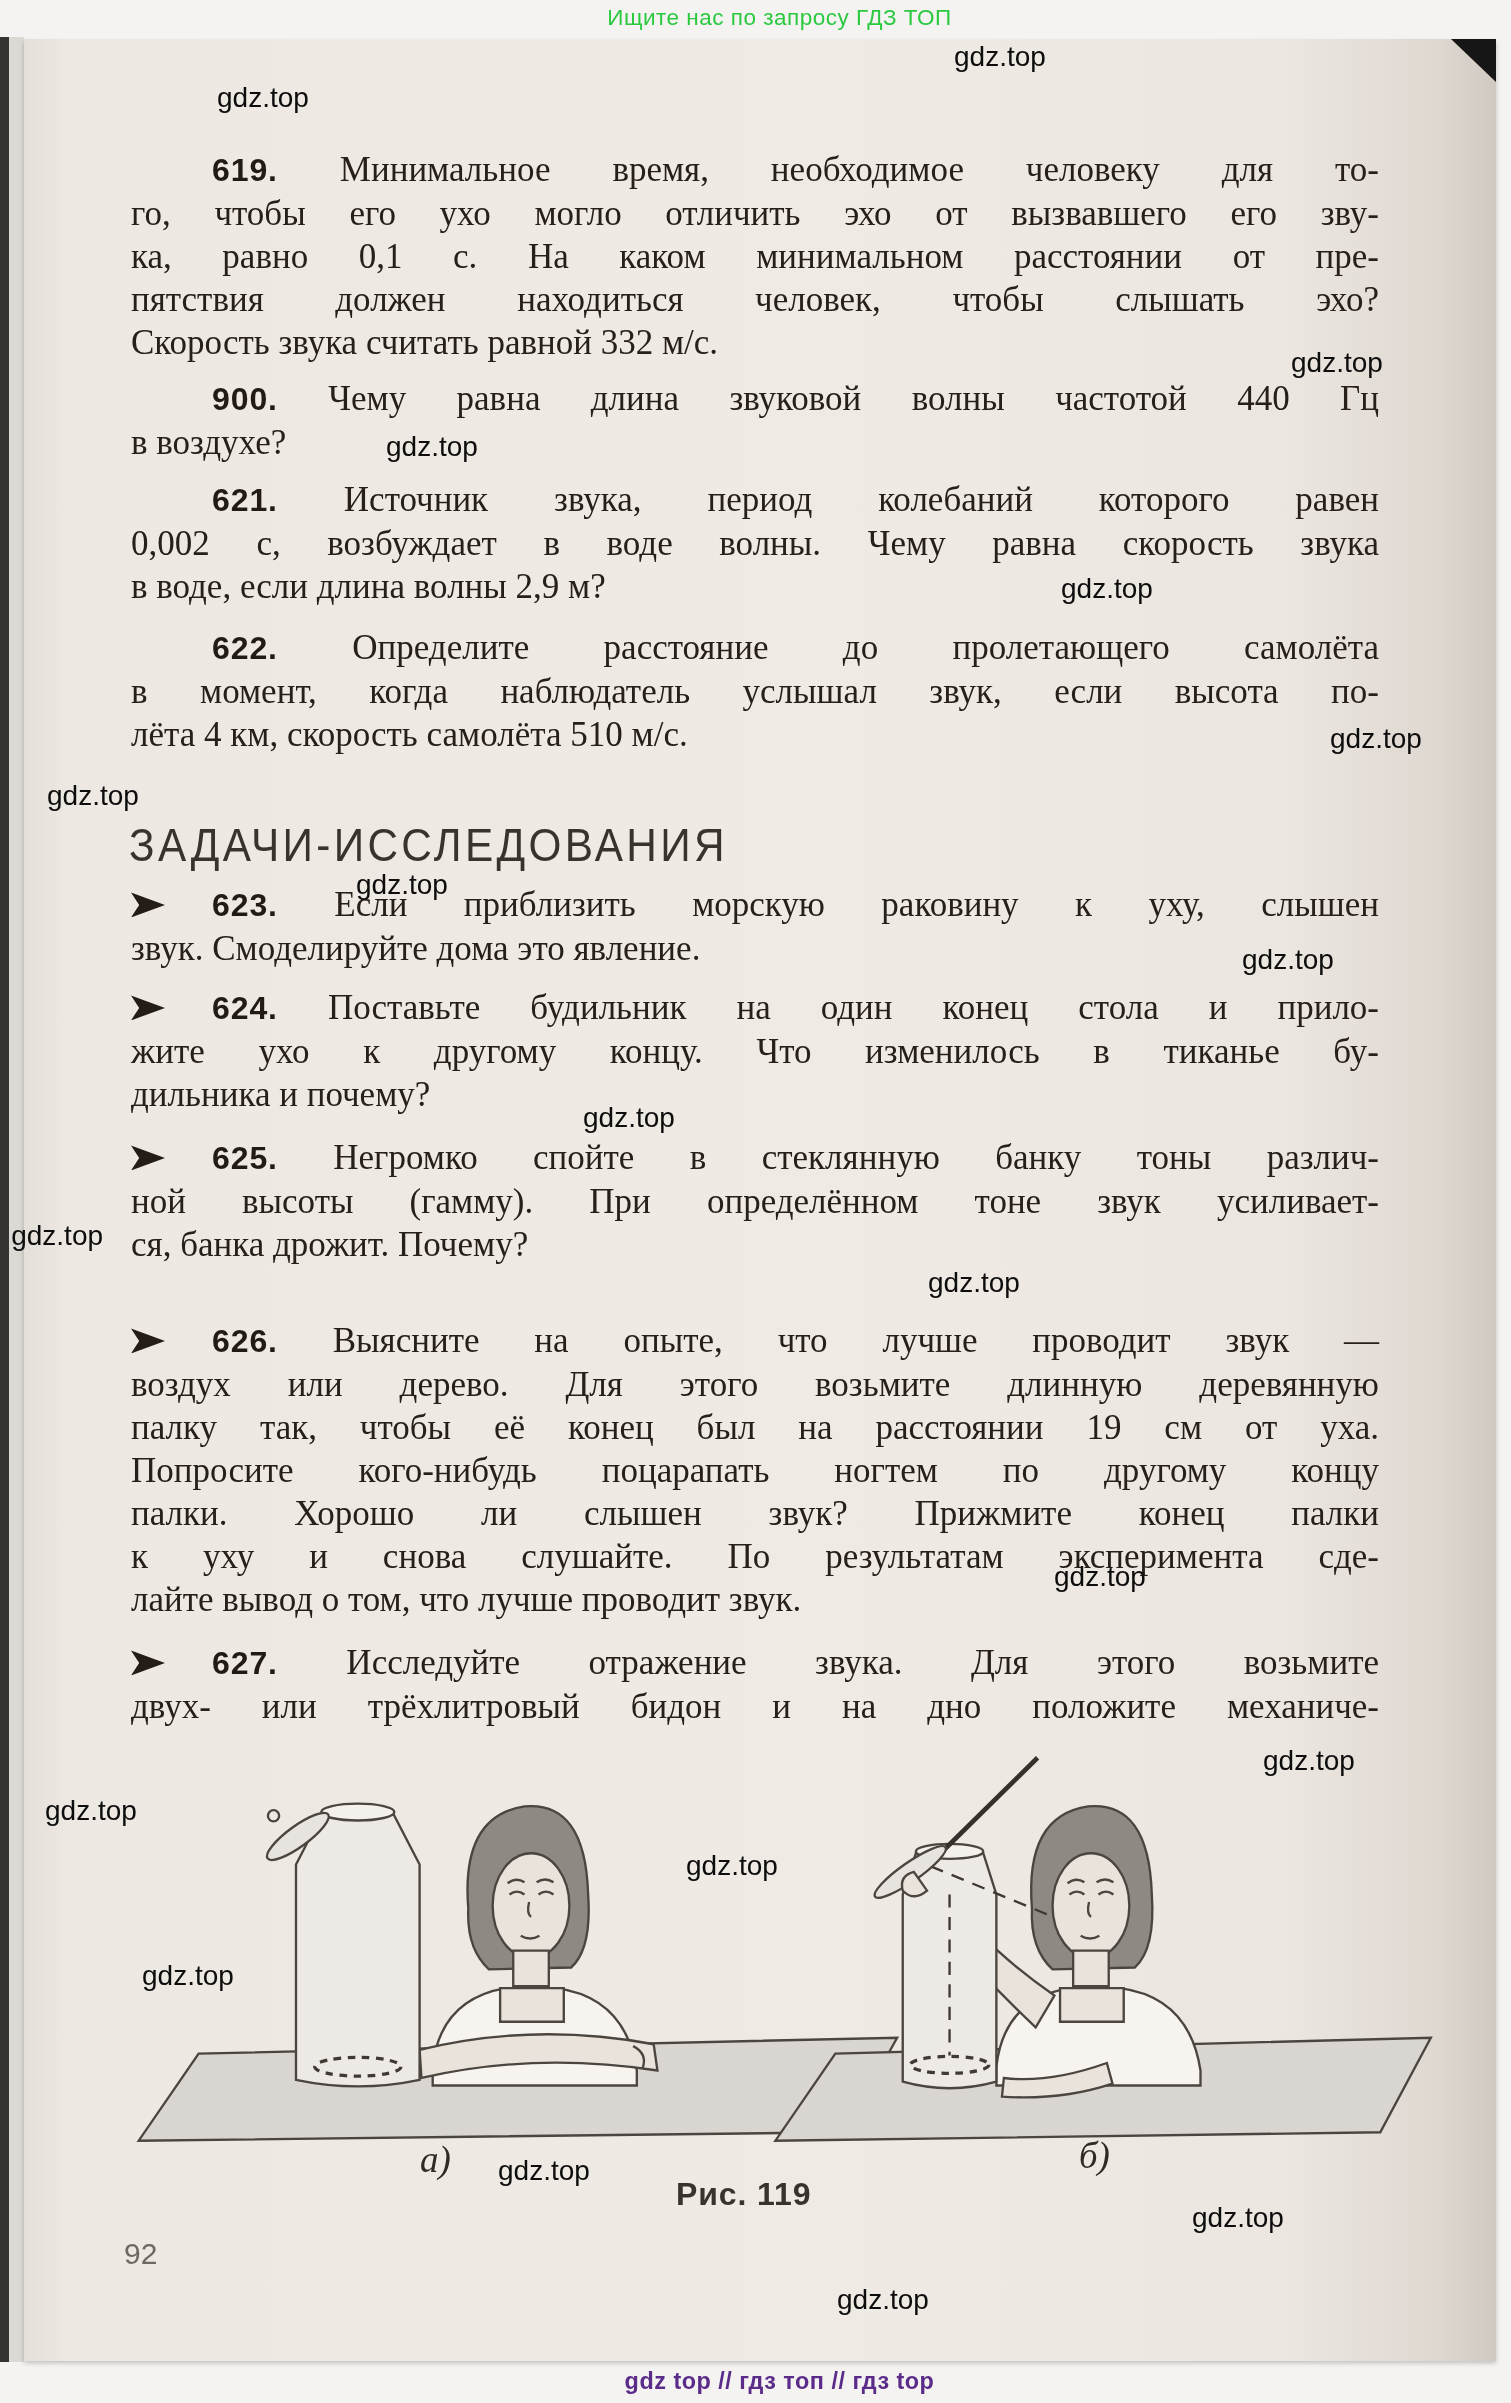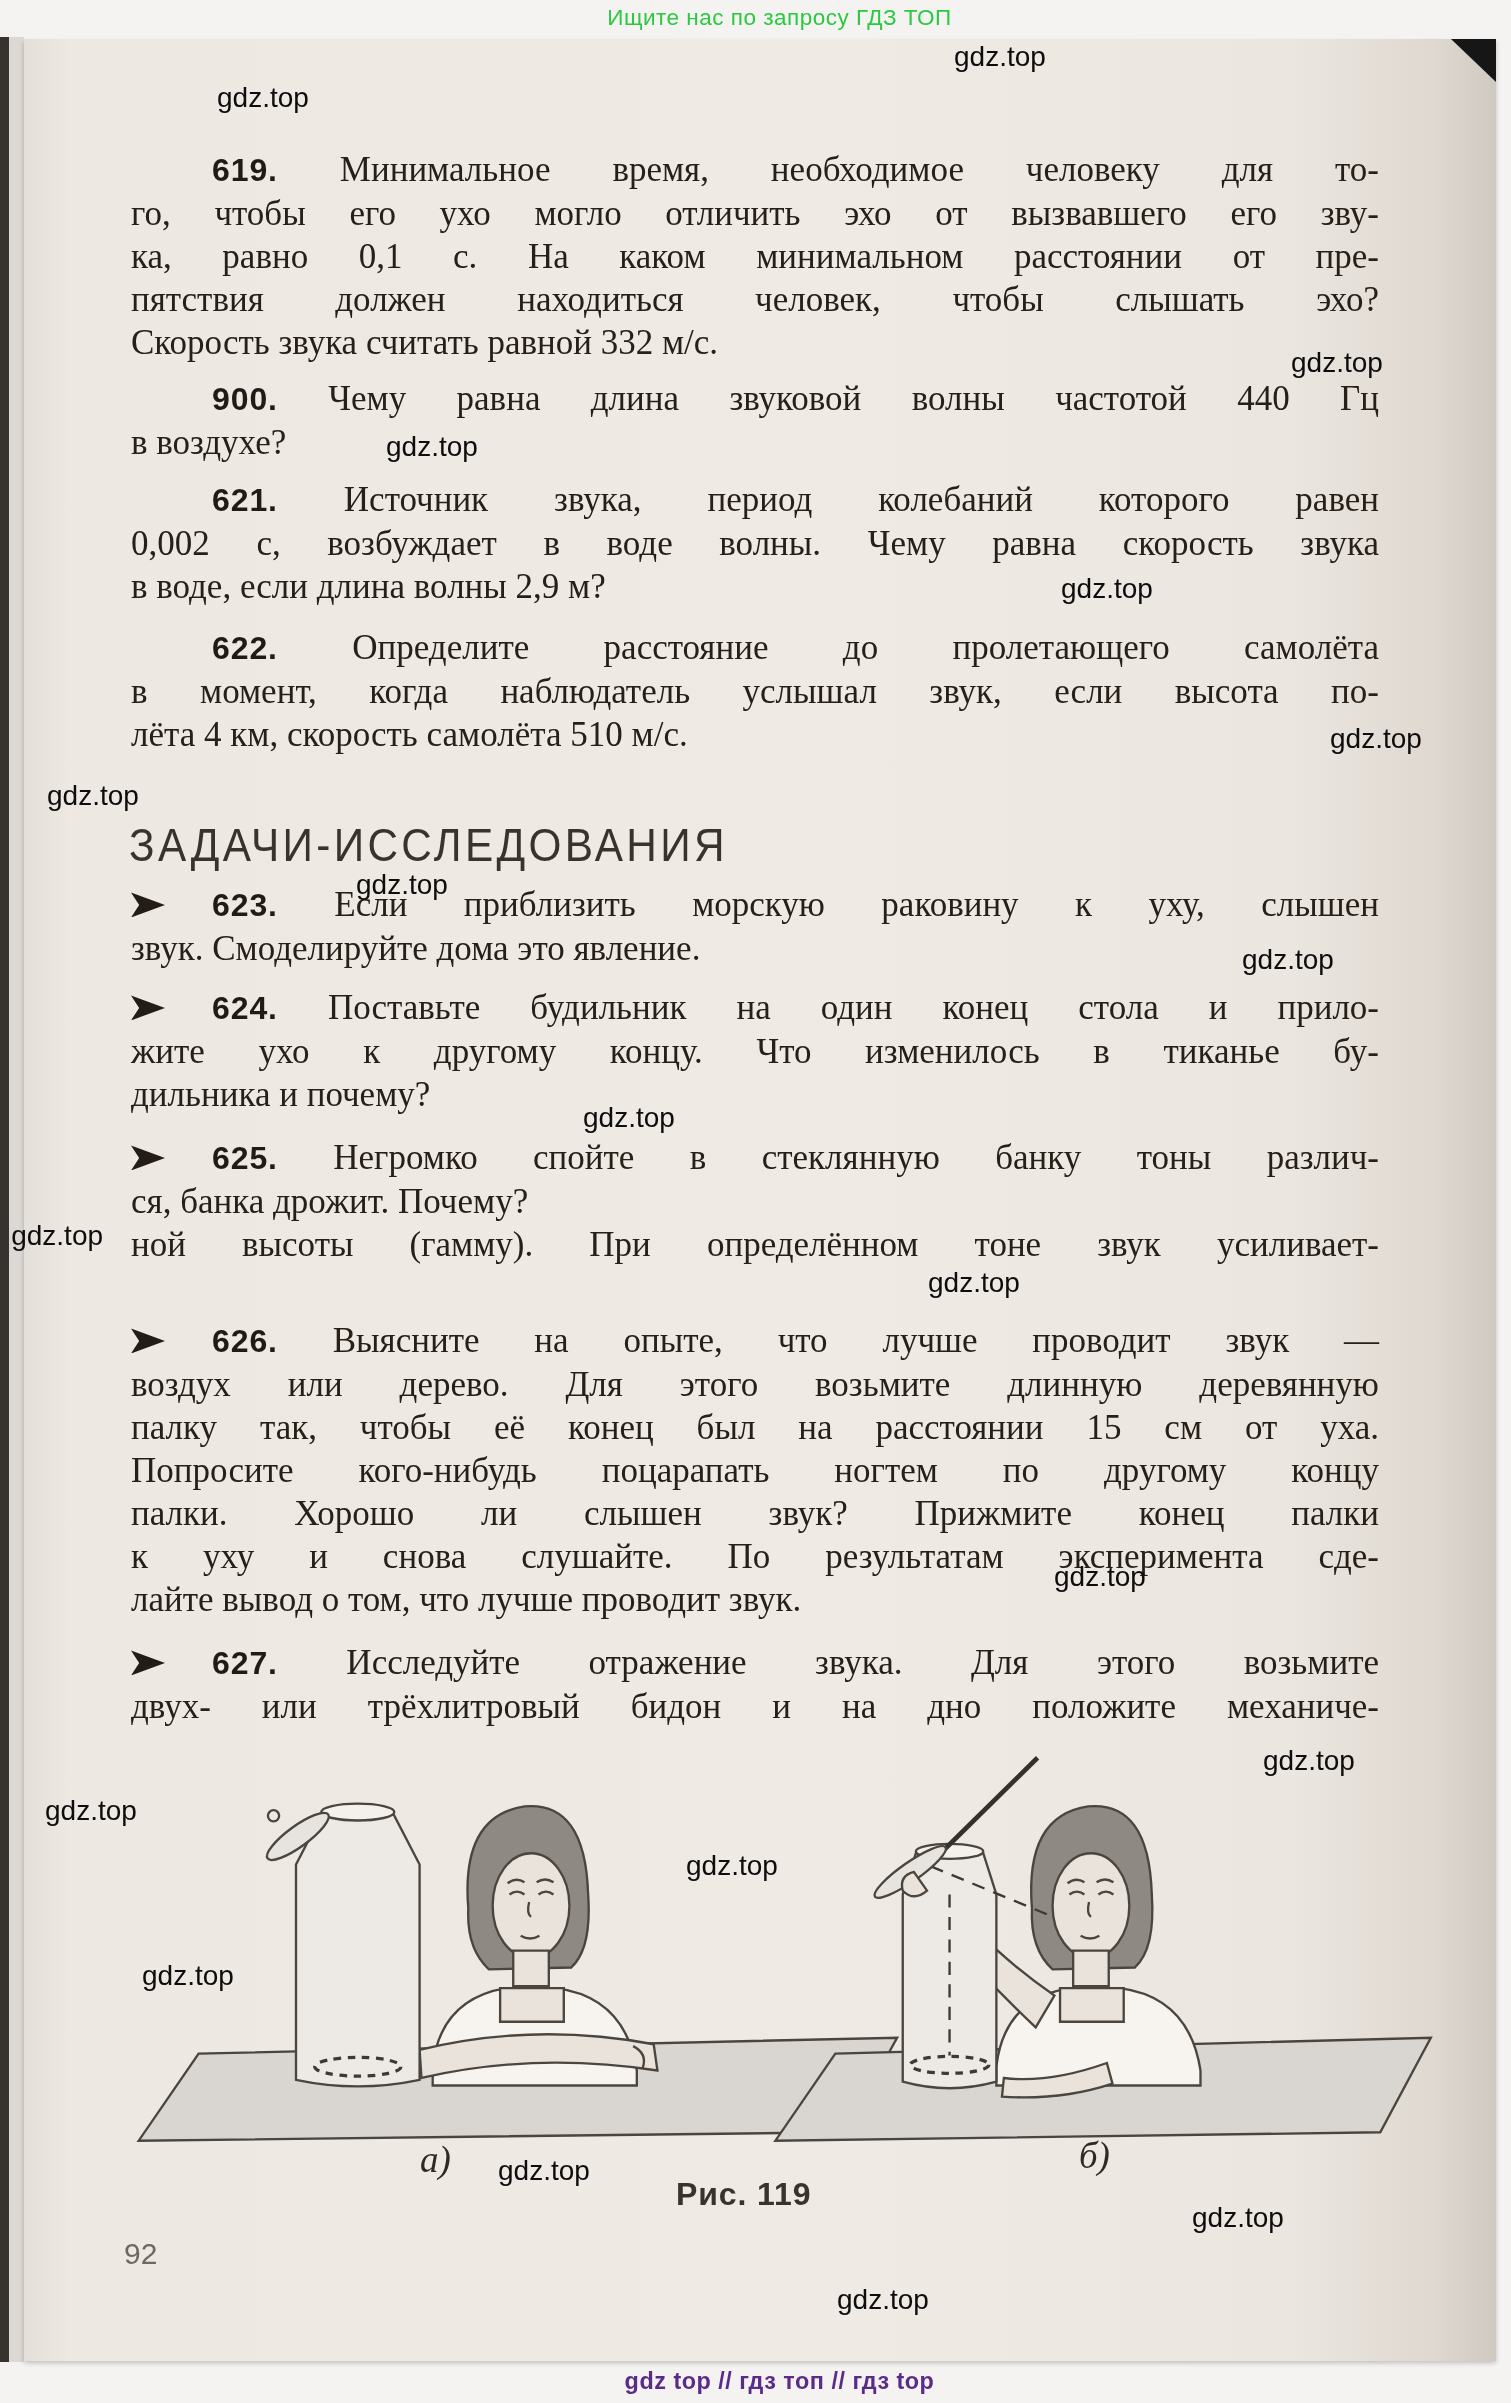--- a/index.html
+++ b/index.html
@@ -80,28 +80,28 @@
     </div>
   <div class="problem" style="top:986px">
       <span class="arrow"></span>
       <div class="line first"><span class="pnum">624.</span> Поставьте будильник на один конец стола и прило-</div>
       <div class="line">жите ухо к другому концу. Что изменилось в тиканье бу-</div>
       <div class="line last">дильника и почему?</div>
     </div>
   <div class="problem" style="top:1136px">
       <span class="arrow"></span>
       <div class="line first"><span class="pnum">625.</span> Негромко спойте в стеклянную банку тоны различ-</div>
+      <div class="line">ной высоты (гамму). При определённом тоне звук усиливает-</div>
       <div class="line last">ся, банка дрожит. Почему?</div>
-      <div class="line">ной высоты (гамму). При определённом тоне звук усиливает-</div>
     </div>
   <div class="problem" style="top:1319px">
       <span class="arrow"></span>
       <div class="line first"><span class="pnum">626.</span> Выясните на опыте, что лучше проводит звук —</div>
       <div class="line">воздух или дерево. Для этого возьмите длинную деревянную</div>
-      <div class="line">палку так, чтобы её конец был на расстоянии 15 см от уха.</div>
+      <div class="line">палку так, чтобы её конец был на расстоянии 19 см от уха.</div>
       <div class="line">Попросите кого-нибудь поцарапать ногтем по другому концу</div>
       <div class="line">палки. Хорошо ли слышен звук? Прижмите конец палки</div>
       <div class="line">к уху и снова слушайте. По результатам эксперимента сде-</div>
       <div class="line last">лайте вывод о том, что лучше проводит звук.</div>
     </div>
   <div class="problem" style="top:1641px">
       <span class="arrow"></span>
       <div class="line first"><span class="pnum">627.</span> Исследуйте отражение звука. Для этого возьмите</div>
       <div class="line">двух- или трёхлитровый бидон и на дно положите механиче-</div>
     </div>

